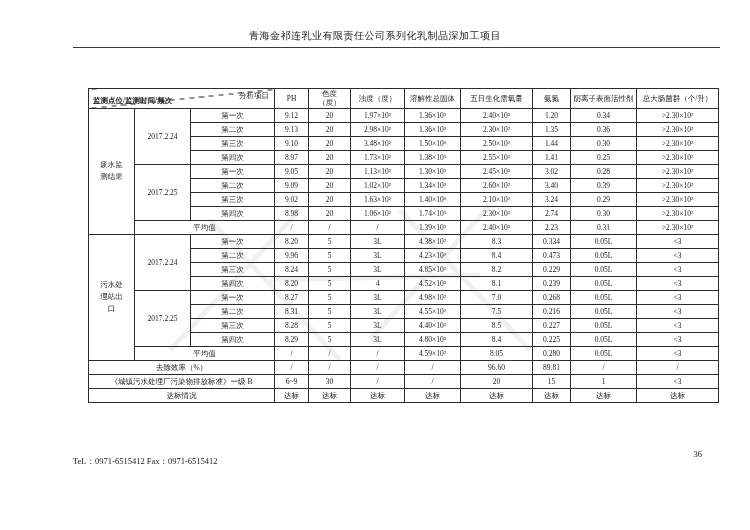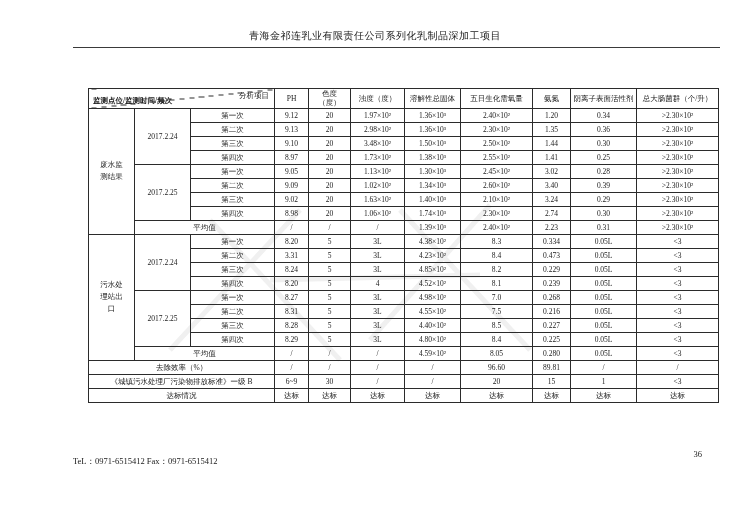--- a/index.html
+++ b/index.html
@@ -189,21 +189,21 @@
             <td>5</td>
             <td>3L</td>
             <td>4.38×10²</td>
             <td>8.3</td>
             <td>0.334</td>
             <td>0.05L</td>
             <td>&lt;3</td>
           </tr>
           <tr>
             <td>第二次</td>
-            <td>3.31</td>
+            <td>9.96</td>
             <td>5</td>
             <td>3L</td>
             <td>4.23×10²</td>
             <td>8.4</td>
             <td>0.473</td>
             <td>0.05L</td>
             <td>&lt;3</td>
           </tr>
           <tr>
             <td>第三次</td>

